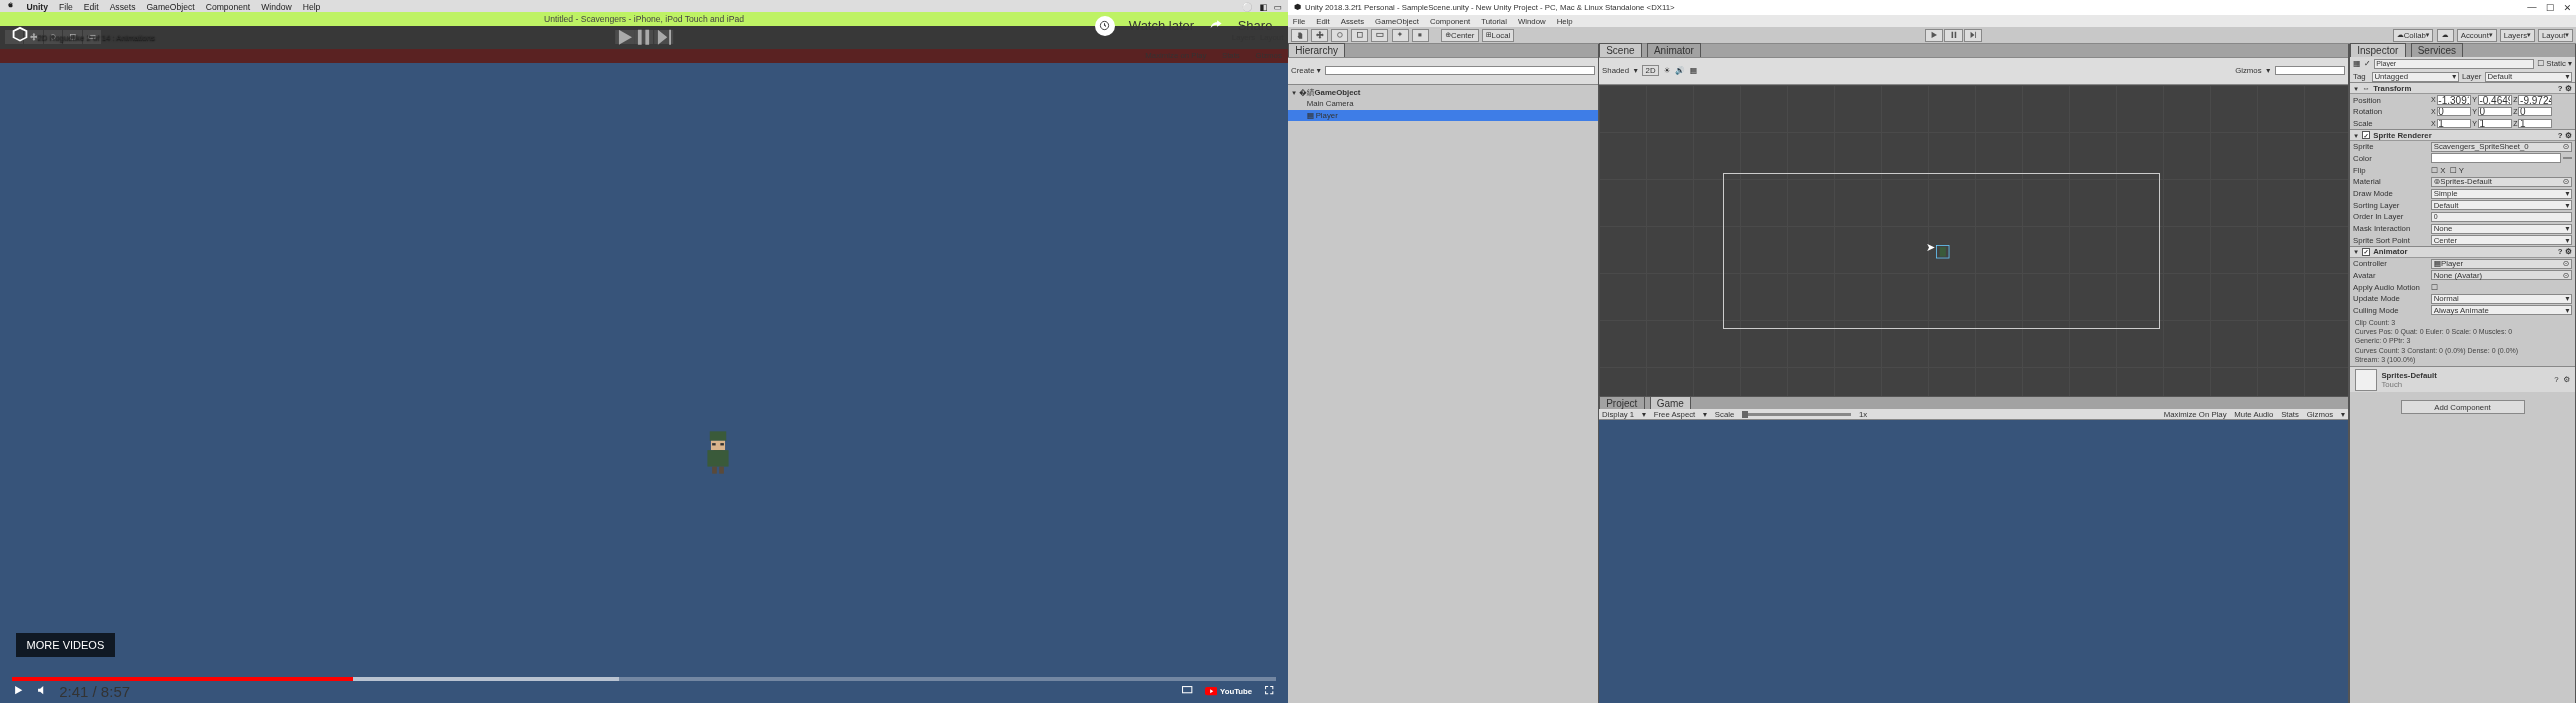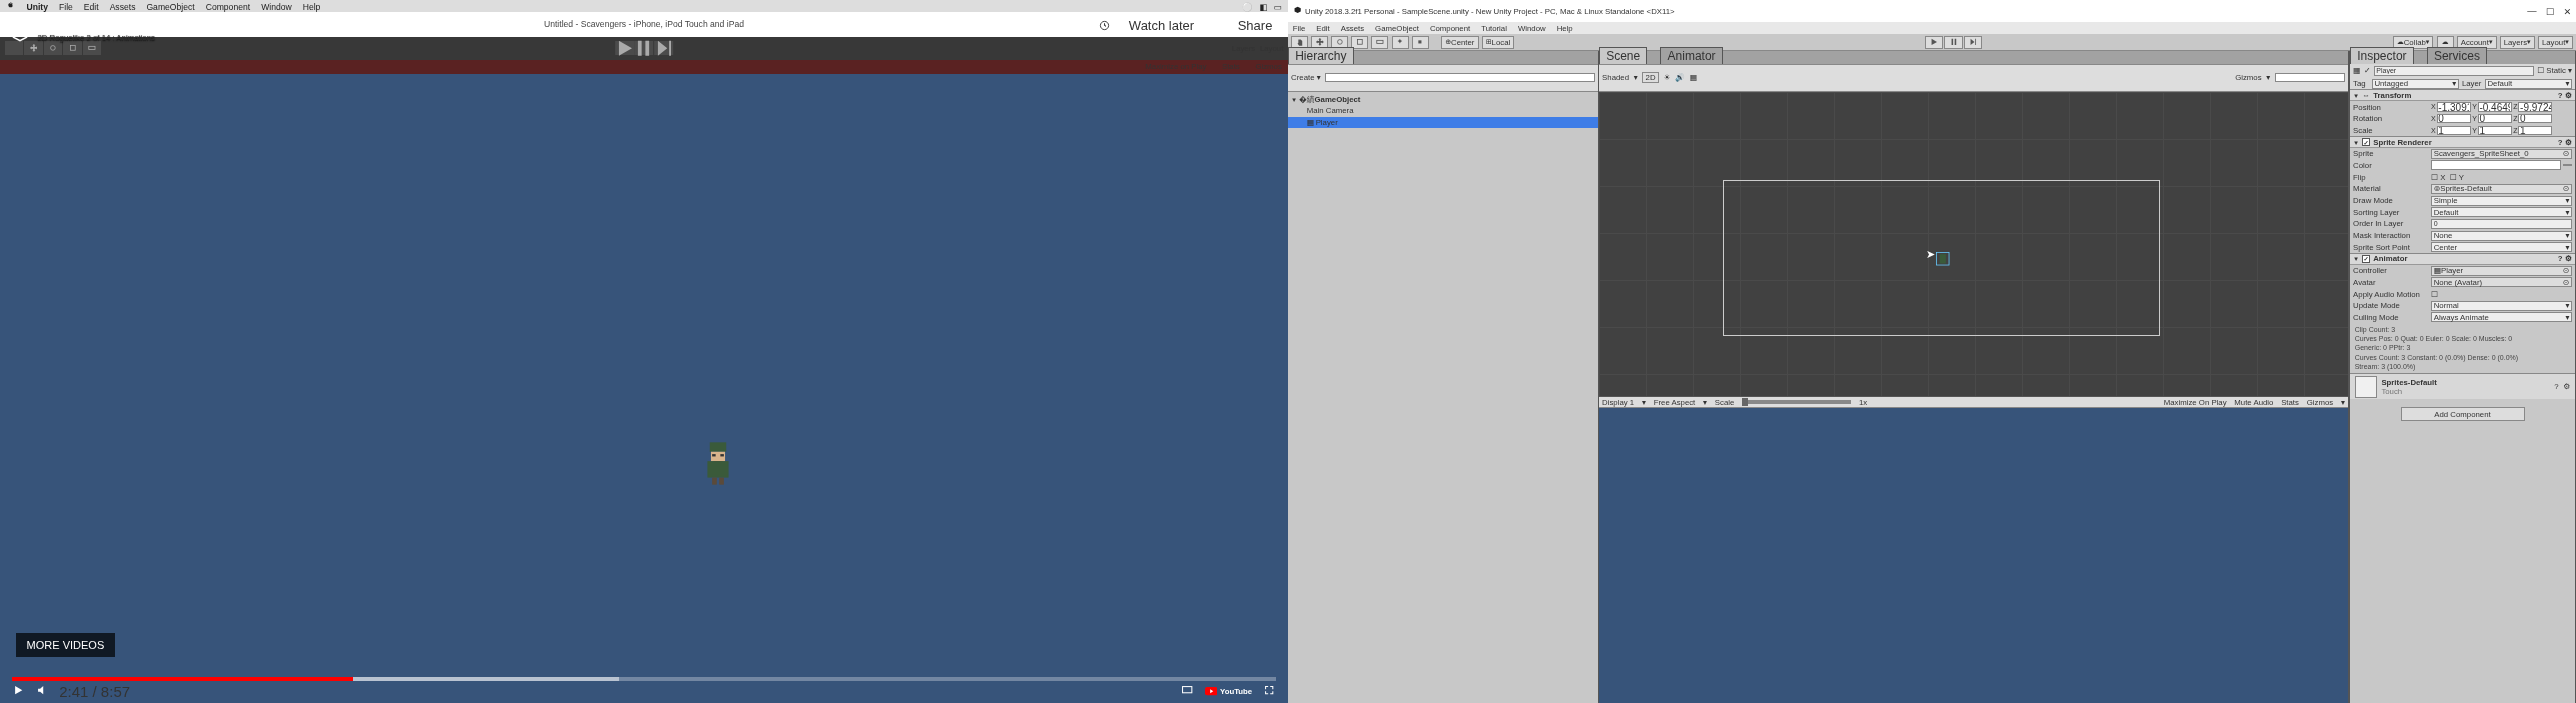--- a/index.html
+++ b/index.html
@@ -5,21 +5,21 @@
 *{margin:0;padding:0;box-sizing:border-box;font-family:Arial,sans-serif;font-size:7.8px;color:#333;user-select:none}
 body{width:2576px;height:704px;display:flex;background:#a2a2a2;overflow:hidden}
 .half{height:100%;position:relative}
 .left{width:1288px;display:flex;flex-direction:column}
 .right{width:1288px;display:flex;flex-direction:column}
 
 .mac-menubar{height:11.7px;background:#ddd;display:flex;align-items:flex-end;padding:0 6.2px;gap:11px}
 .mac-menubar span{color:#222;font-size:8.6px}
 .apple-icon svg{width:9.3px;height:9.3px}
 .mac-right{margin-left:auto;display:flex;gap:6.2px;align-items:center}
-.unity-titlebar{height:25px;background:#ffffff;display:flex;align-items:center;justify-content:center;font-size:8.6px;color:#444}
+.unity-titlebar{height:14px;background:#bef264;display:flex;align-items:center;justify-content:center;font-size:8.6px;color:#444}
 .overlay-title{position:absolute;top:25px;left:9.3px;display:flex;align-items:center;gap:6.2px;color:#fff;font-size:17px;text-shadow:0 0.8px 1.6px #000;z-index:5}
 .overlay-title svg{width:22px;height:22px}
 .overlay-tr{position:absolute;top:15.6px;right:15.6px;display:flex;gap:14px;align-items:center;color:#fff;z-index:5}
 .overlay-tr .clock{width:20px;height:20px;background:#fff;border-radius:50%;display:flex;align-items:center;justify-content:center}
 .overlay-tr .txt{font-size:13px}
 .unity-toolbar{height:23px;background:#383838;display:flex;align-items:center;padding:0 4.7px;gap:4.7px;position:relative}
 .unity-toolbar .tool-group{display:flex;gap:0.8px}
 .unity-toolbar .tool-btn{width:18.7px;height:14px;background:#4b4b4b;display:flex;align-items:center;justify-content:center}
 .unity-toolbar .tool-btn svg{width:7.8px;height:7.8px;fill:#aaa}
 .toolbar-center{position:absolute;left:50%;transform:translateX(-50%);display:flex;gap:0.8px}
@@ -32,36 +32,36 @@
 .more-videos{position:absolute;left:15.6px;bottom:47px;background:rgba(0,0,0,.7);color:#fff;padding:6.2px 11px;font-size:11px}
 .scrub{position:absolute;left:12.4px;right:12.4px;bottom:23px;height:3.9px;background:rgba(255,255,255,.3)}
 .scrub .buffered{position:absolute;left:0;top:0;height:100%;width:48%;background:rgba(255,255,255,.5)}
 .scrub .played{position:absolute;left:0;top:0;height:100%;width:27%;background:#f00}
 .controls{position:absolute;left:12.4px;right:12.4px;bottom:3.1px;height:18.7px;display:flex;align-items:center;gap:11px;color:#fff;font-size:9.3px}
 .controls svg{width:12.4px;height:12.4px;fill:#fff}
 .controls .time{font-size:15px}
 .controls .spacer{flex:1}
 .controls .yt{display:flex;align-items:center;gap:3.1px}
 
-.win-titlebar{height:22px;background:#fff;display:flex;align-items:center;padding:0 4.7px;font-size:7.8px;color:#333}
+.win-titlebar{height:15px;background:#fff;display:flex;align-items:center;padding:0 4.7px;font-size:7.8px;color:#333}
 .win-titlebar .unity-logo{width:9.3px;height:9.3px;margin-right:3.1px}
 .win-ctrls{margin-left:auto;display:flex;gap:9.3px}
 .win-ctrls span{font-size:9.3px}
 .win-menubar{height:12.4px;background:#e8e8e8;display:flex;align-items:center;padding:0 4.7px;gap:11px;font-size:8.6px}
 .unity-main-toolbar{height:17px;background:#c8c8c8;display:flex;align-items:center;padding:0 3.1px;gap:3.1px;border-bottom:0.8px solid #888}
 .unity-main-toolbar .btn{height:12.4px;background:#ddd;border:0.8px solid #888;padding:0 3.1px;display:flex;align-items:center;font-size:7px}
 .unity-main-toolbar .btn svg{width:7.8px;height:7.8px;fill:#555}
 .unity-main-toolbar .btn.icon{width:17px;justify-content:center;padding:0}
 .unity-main-toolbar .spacer{flex:1}
 .unity-main-toolbar .play-group{display:flex;gap:0.8px}
 .unity-main-toolbar .play-group .btn{width:18.7px;justify-content:center}
 .editor-body{flex:1;display:flex}
 .panel{display:flex;flex-direction:column;background:#a2a2a2;border-right:0.8px solid #555}
 .panel-tabs{height:12.4px;background:#a2a2a2;display:flex;align-items:flex-end}
-.tab{background:#c8c8c8;border:0.8px solid #555;border-bottom:none;padding:0.8px 6.2px;font-size:12px;margin-right:13px}
+.tab{background:#c8c8c8;border:0.8px solid #555;border-bottom:none;padding:0.8px 6.2px;font-size:10px;margin-right:5px}
 .tab.inactive{background:#a2a2a2}
 .panel-toolbar{height:28px;background:#ddd;border-top:0.8px solid #888;border-bottom:0.8px solid #888;display:flex;align-items:center;padding:0 3.1px;font-size:7px;gap:4.7px}
 .panel-toolbar input{height:8.6px;font-size:7px;border:0.8px solid #888;background:#fff}
 .panel-content{flex:1;background:#c8c8c8;overflow:hidden}
 .hierarchy{width:311px}
 .hierarchy-list{padding:1.6px 0}
 .h-row{display:flex;align-items:center;height:11.7px;padding:0 3.1px;font-size:7.8px}
 .h-row .tri{width:7.8px;font-size:6.2px}
 .h-row.selected{background:#3e7de7;color:#fff}
 .scene-col{flex:1;display:flex;flex-direction:column}
@@ -369,20 +369,24 @@
         <div class="scene-grid"></div>
         <div class="cam-rect"></div>
         <span class="scene-cursor">➤</span>
         <svg class="scene-sprite" viewBox="0 0 20 20">
             <rect x="2" y="2" width="16" height="16" fill="none" stroke="#6cf"></rect>
             <rect x="6" y="4" width="8" height="12" fill="#3a5a3a"></rect>
           </svg>
       </div>
 
       <div class="game-panel">
+        <div class="panel-tabs">
+          <div class="tab inactive">Project</div>
+          <div class="tab">Game</div>
+        </div>
         <div class="game-toolbar">
           <span>Display 1</span>
             <span>▾</span>
           <span>Free Aspect</span>
             <span>▾</span>
           <span>Scale</span>
           <div class="slider">
               <div style="position:absolute;left:0;top:-2.3px;width:6.2px;height:7.8px;background:#666"></div>
             </div>
           <span>1x</span>

